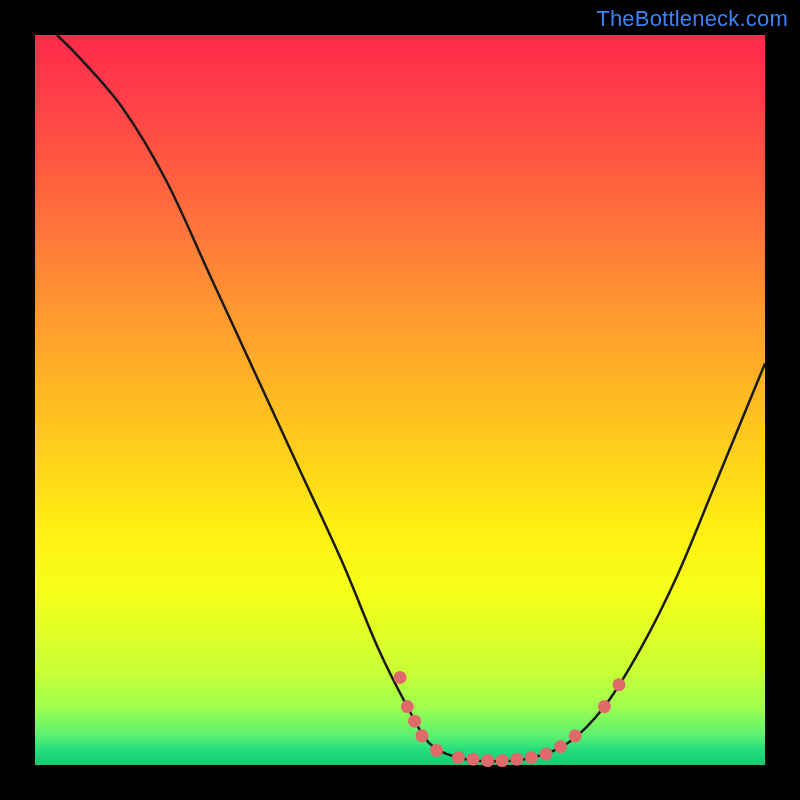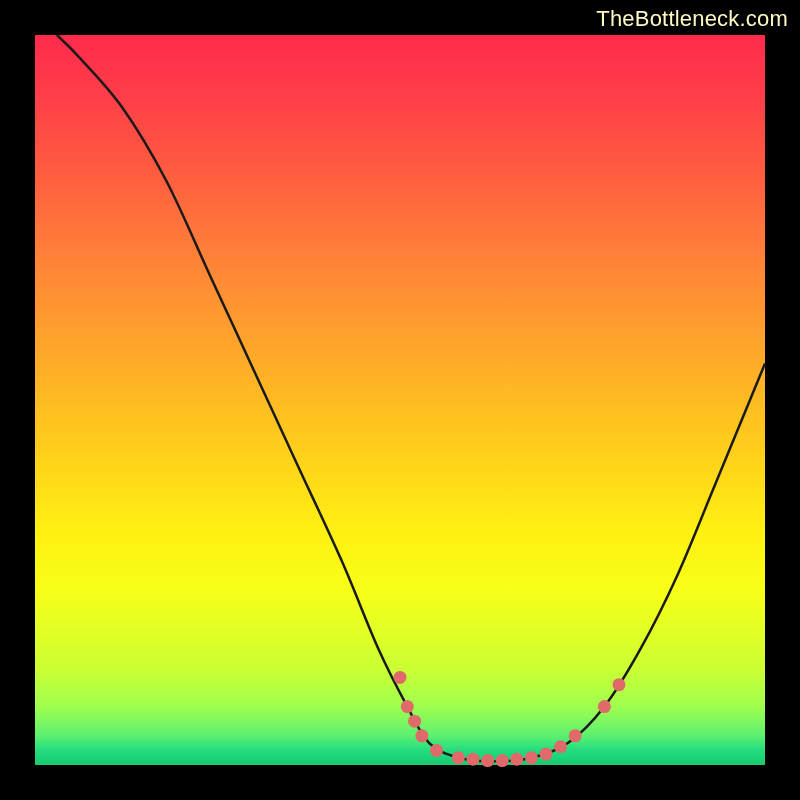--- a/index.html
+++ b/index.html
@@ -39,21 +39,21 @@
       #9fff4e 92%,
       #5cf070 96%,
       #22dd7f 98%,
       #18c96f 100%
     );
   }
   .watermark {
     position: absolute;
     top: 6px;
     right: 12px;
-    color: #fef9c3;
+    color: #3b82f6;
     font-size: 22px;
     font-weight: 500;
     letter-spacing: 0.2px;
   }
   svg.curve {
     position: absolute;
     left: 0;
     top: 0;
     width: 730px;
     height: 730px;

